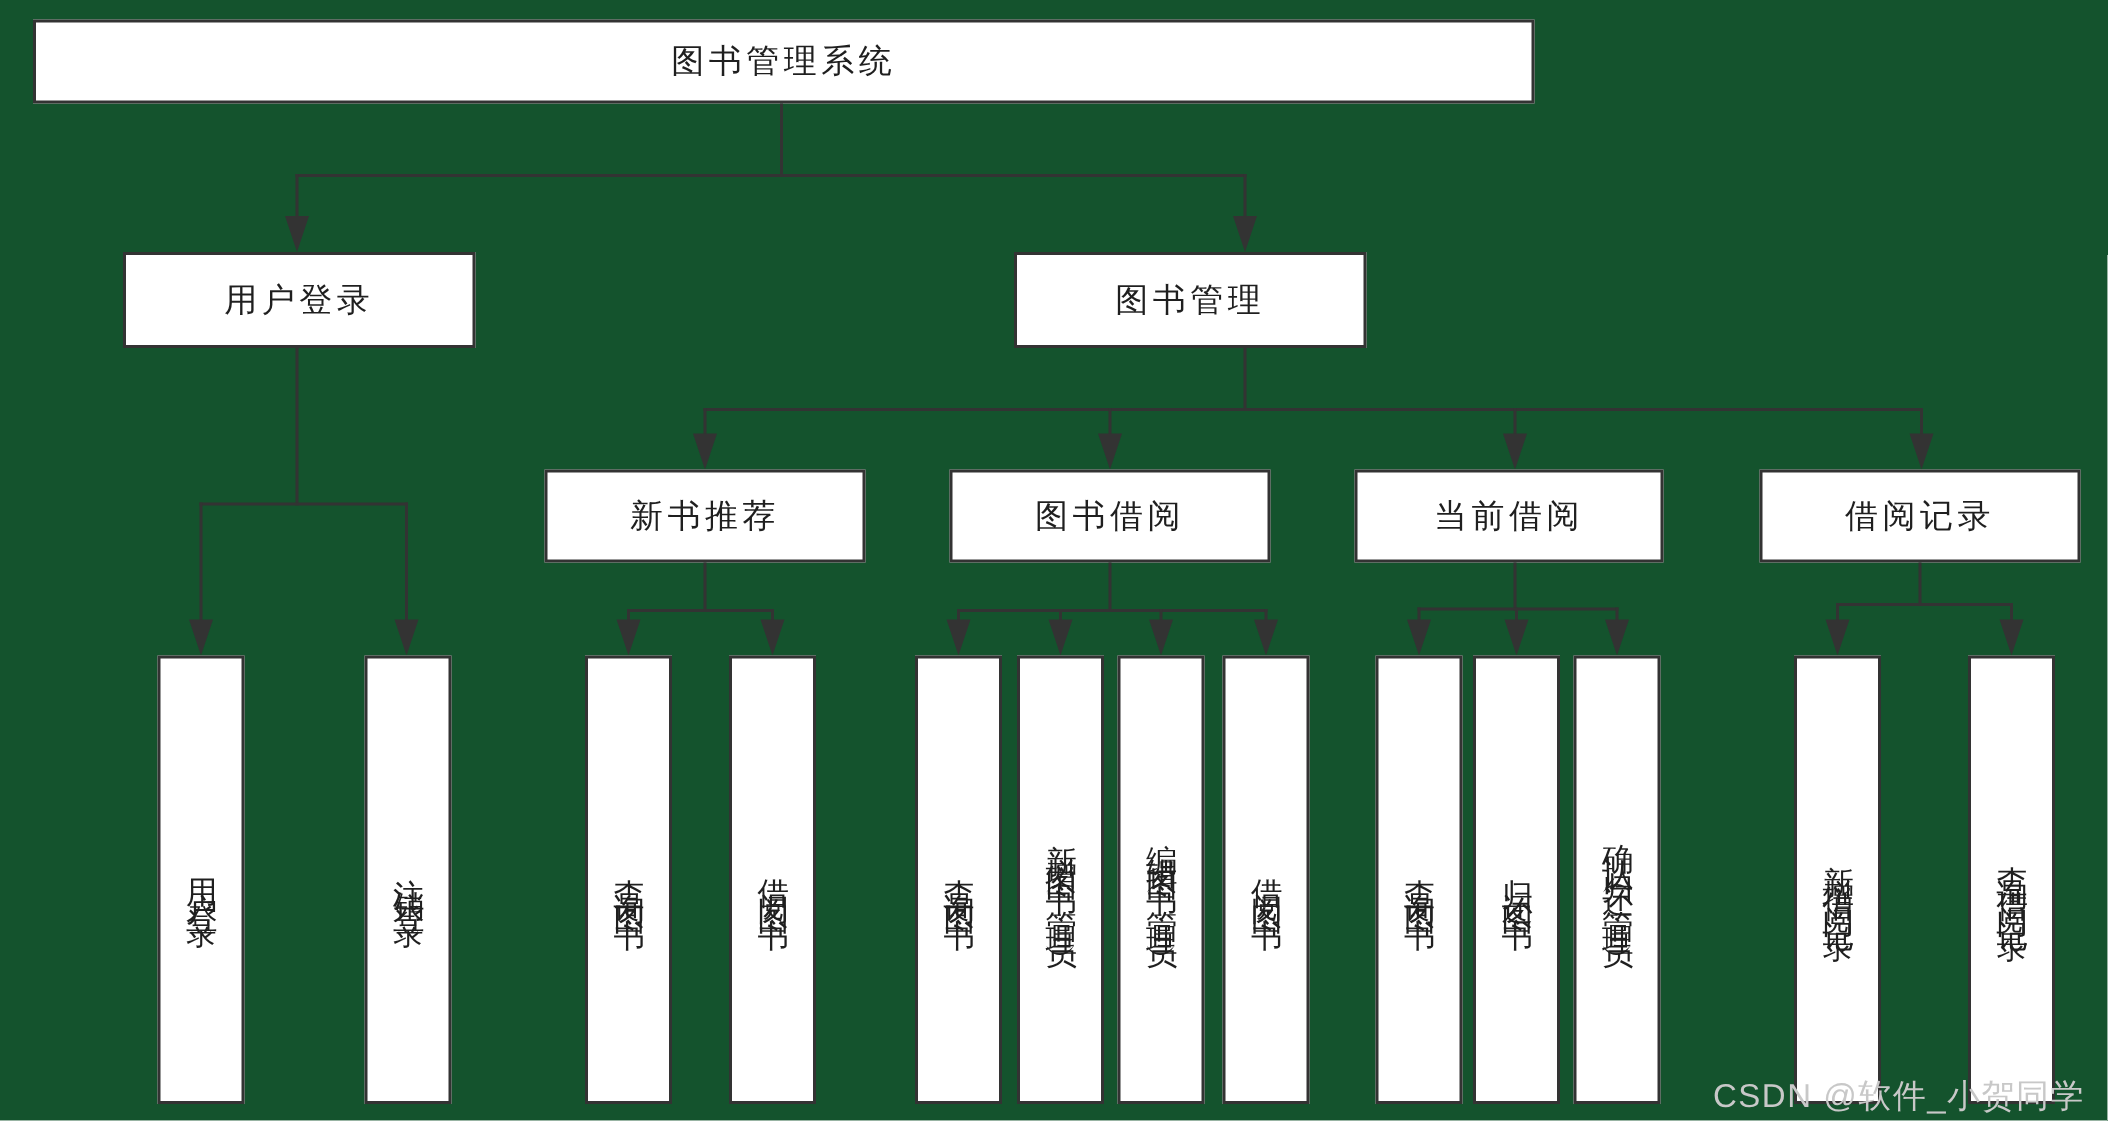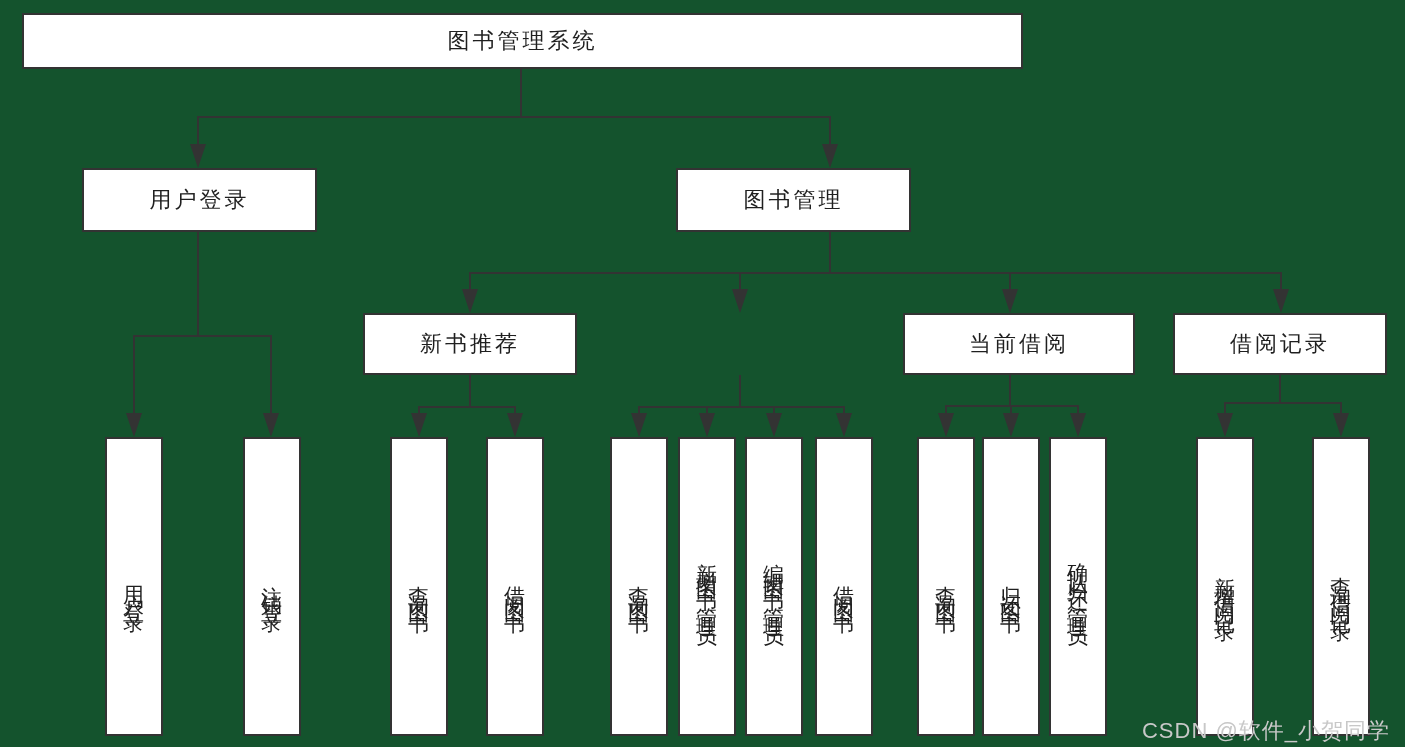--- a/index.html
+++ b/index.html
@@ -103,21 +103,24 @@
   <div class="lv" style="left:739px; top:272px; height:20px;"></div>
   <div class="ar" style="left:732px; top:289px;"></div>
   <div class="lv" style="left:1009px; top:272px; height:20px;"></div>
   <div class="ar" style="left:1002px; top:289px;"></div>
   <div class="lv" style="left:1280px; top:272px; height:20px;"></div>
   <div class="ar" style="left:1273px; top:289px;"></div>
 
   <div class="box" style="left:363px; top:313px; width:214px; height:62px;">
     <span>新书推荐</span>
   </div>
-  <div class="box" style="left:903px; top:313px; width:232px; height:62px;">
+  <div class="box" style="left:633px; top:313px; width:214px; height:62px;">
+    <span>图书借阅</span>
+  </div>
+  <div class="box" style="left:903px; top:313px; width:206px; height:62px;">
     <span>当前借阅</span>
   </div>
   <div class="box" style="left:1173px; top:313px; width:214px; height:62px;">
     <span>借阅记录</span>
   </div>
 
   <div class="lv" style="left:469px; top:375px; height:33px;"></div>
   <div class="lh" style="left:418px; top:406px; width:97px;"></div>
   <div class="lv" style="left:418px; top:406px; height:10px;"></div>
   <div class="ar" style="left:411px; top:413px;"></div>

